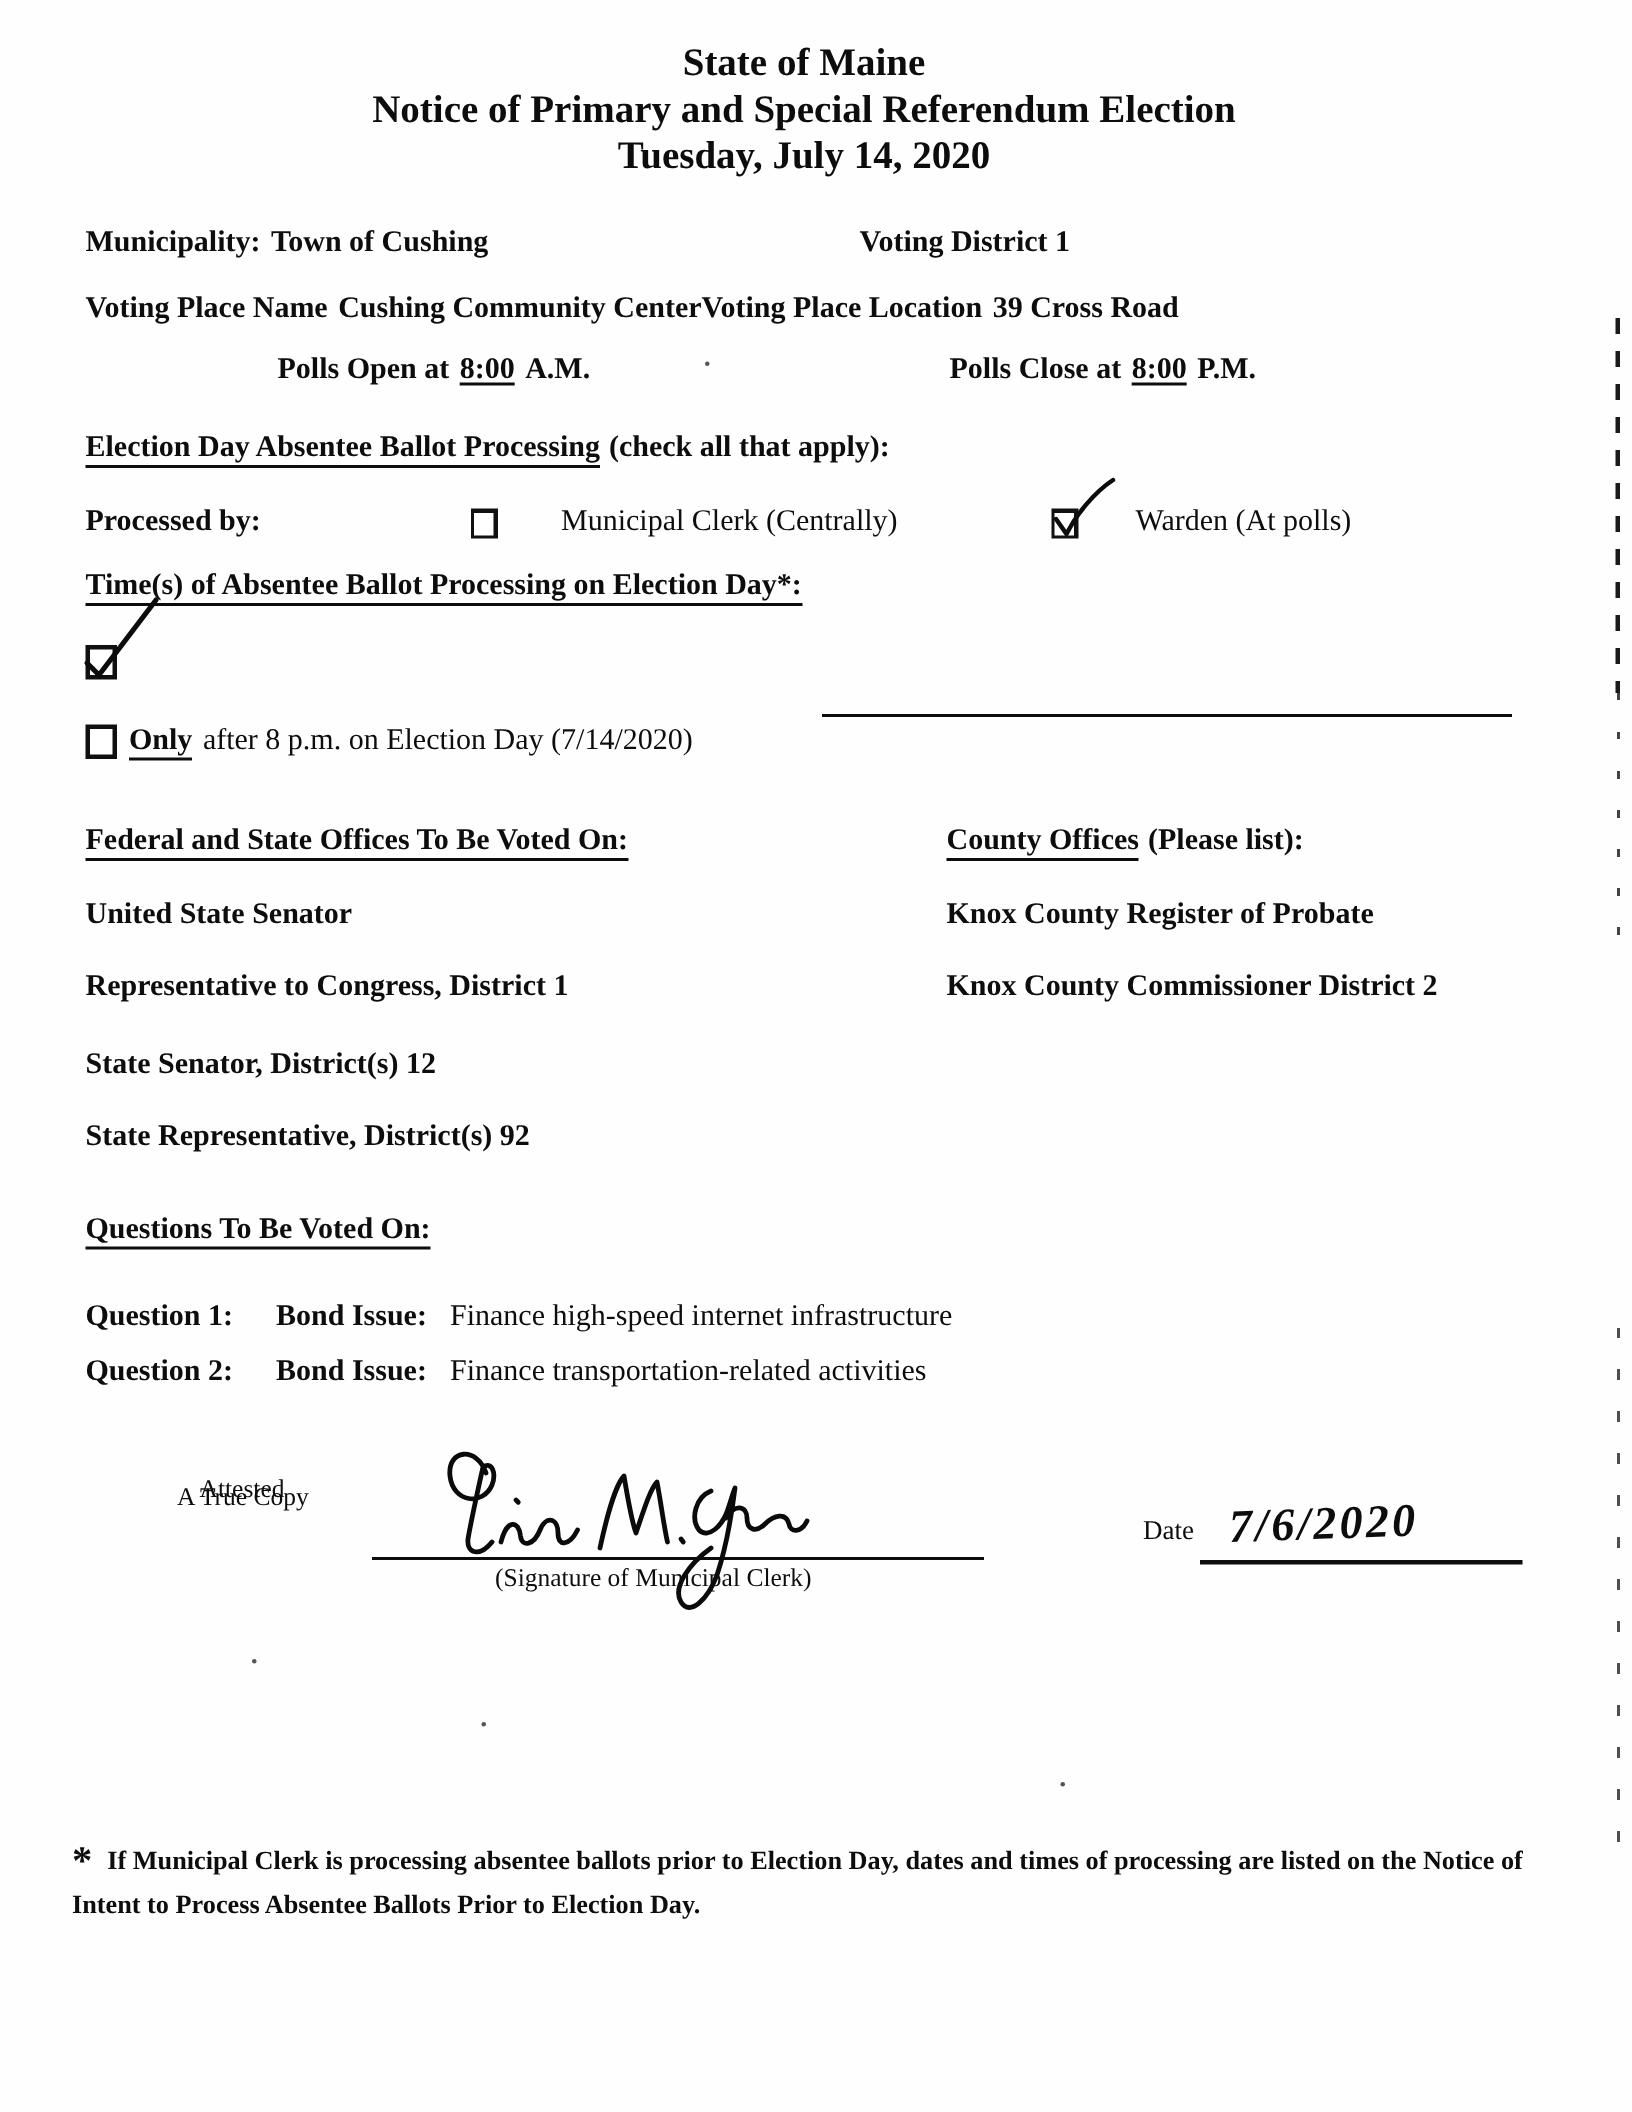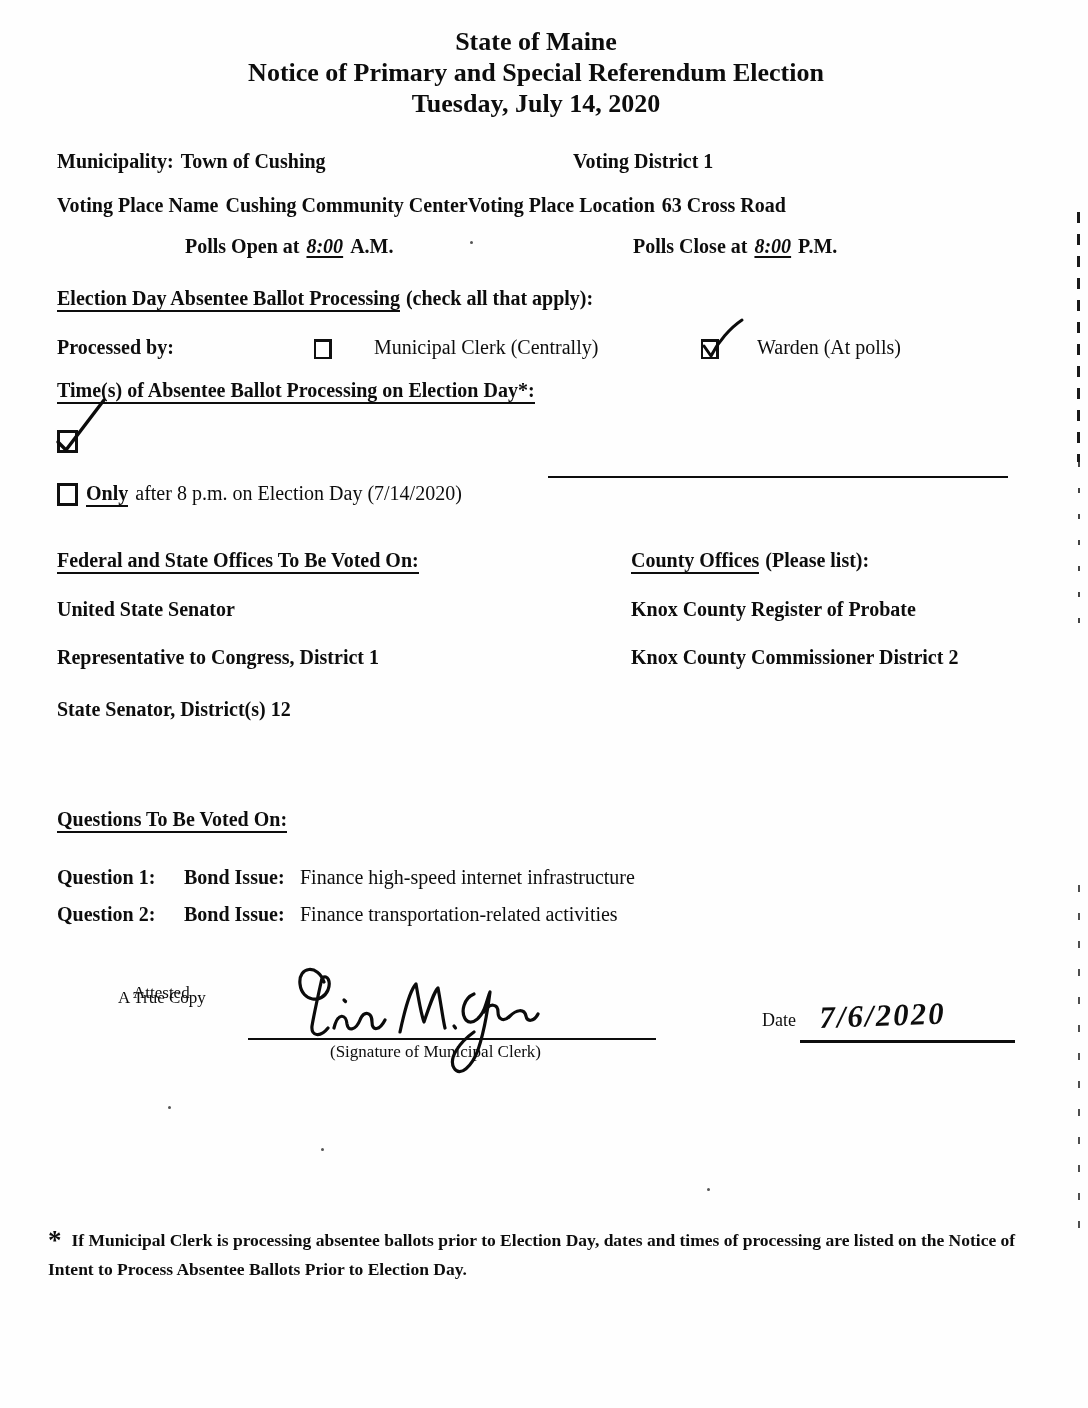--- a/index.html
+++ b/index.html
@@ -10,21 +10,21 @@
     background:#fefefe;
     font-family:"Liberation Serif","DejaVu Serif",serif;
     color:#0d0d0d;
     overflow:hidden;
   }
   .abs{position:absolute;white-space:nowrap;}
   .b{font-weight:bold;}
   .fs20{font-size:20px;}
   .fs17{font-size:17px;}
   .u2{border-bottom:2px solid #0d0d0d;padding-bottom:1px;}
-  .uthin{text-decoration:underline;text-decoration-thickness:2px;text-underline-offset:3px;font-style:italic;}
+  .uthin{text-decoration:underline;text-decoration-thickness:2px;text-underline-offset:3px;}
   .sp-r{margin-right:7px;text-align:right;}
   .header{
     position:absolute;left:0;top:26px;width:1072px;
     text-align:center;font-weight:bold;font-size:26px;line-height:31px;
   }
   .cb{
     display:block;position:absolute;
     border:2px solid #101010;background:#fff;box-sizing:content-box;
   }
   .cb.small{width:13px;height:15px;border-top-width:3px;border-right-width:3px;}
@@ -64,21 +64,21 @@
     <div>Notice of Primary and Special Referendum Election</div>
     <div>Tuesday, July 14, 2020</div>
   </div>
 
   <div class="abs fs20 b" style="left:57px;top:150px;">
     <span class="sp-r">Municipality:</span><span>Town of Cushing</span>
   </div>
   <div class="abs fs20 b" style="left:573px;top:150px;">Voting District 1</div>
 
   <div class="abs fs20 b" style="left:57px;top:194px;">
-    <span class="sp-r">Voting Place Name</span><span>Cushing Community Center</span><span class="sp-r">Voting Place Location</span><span>63 Cross Road</span>
+    <span class="sp-r">Voting Place Name</span><span>Cushing Community Center</span><span class="sp-r">Voting Place Location</span><span>39 Cross Road</span>
   </div>
 
   <div class="abs fs20 b" style="left:185px;top:235px;">
     <span class="sp-r">Polls Open at</span><span class="uthin sp-r">8:00</span><span>A.M.</span>
   </div>
   <div class="abs fs20 b" style="left:633px;top:235px;">
     <span class="sp-r">Polls Close at</span><span class="uthin sp-r">8:00</span><span>P.M.</span>
   </div>
 
   <div class="abs fs20 b" style="left:57px;top:287px;">
@@ -112,20 +112,21 @@
   <div class="abs fs20 b" style="left:57px;top:549px;">
     <span class="u2">Federal and State Offices To Be Voted On:</span>
   </div>
   <div class="abs fs20 b" style="left:631px;top:549px;">
     <span class="u2">County Offices</span><span style="margin-left:6px;">(Please list):</span>
   </div>
 
   <div class="abs fs20 b" style="left:57px;top:598px;">United State Senator</div>
   <div class="abs fs20 b" style="left:57px;top:646px;">Representative to Congress, District 1</div>
   <div class="abs fs20 b" style="left:57px;top:698px;">State Senator, District(s) 12</div>
+  <div class="abs fs20 b" style="left:57px;top:746px;">State Representative, District(s) 92</div>
   <div class="abs fs20 b" style="left:631px;top:598px;">Knox County Register of Probate</div>
   <div class="abs fs20 b" style="left:631px;top:646px;">Knox County Commissioner District 2</div>
 
   <div class="abs fs20 b" style="left:57px;top:808px;">
     <span class="u2">Questions To Be Voted On:</span>
   </div>
   <div class="abs fs20" style="left:57px;top:866px;">
     <span class="b qlabel">Question 1:</span><span class="b qtype">Bond Issue:</span><span>Finance high-speed internet infrastructure</span>
   </div>
   <div class="abs fs20" style="left:57px;top:903px;">

